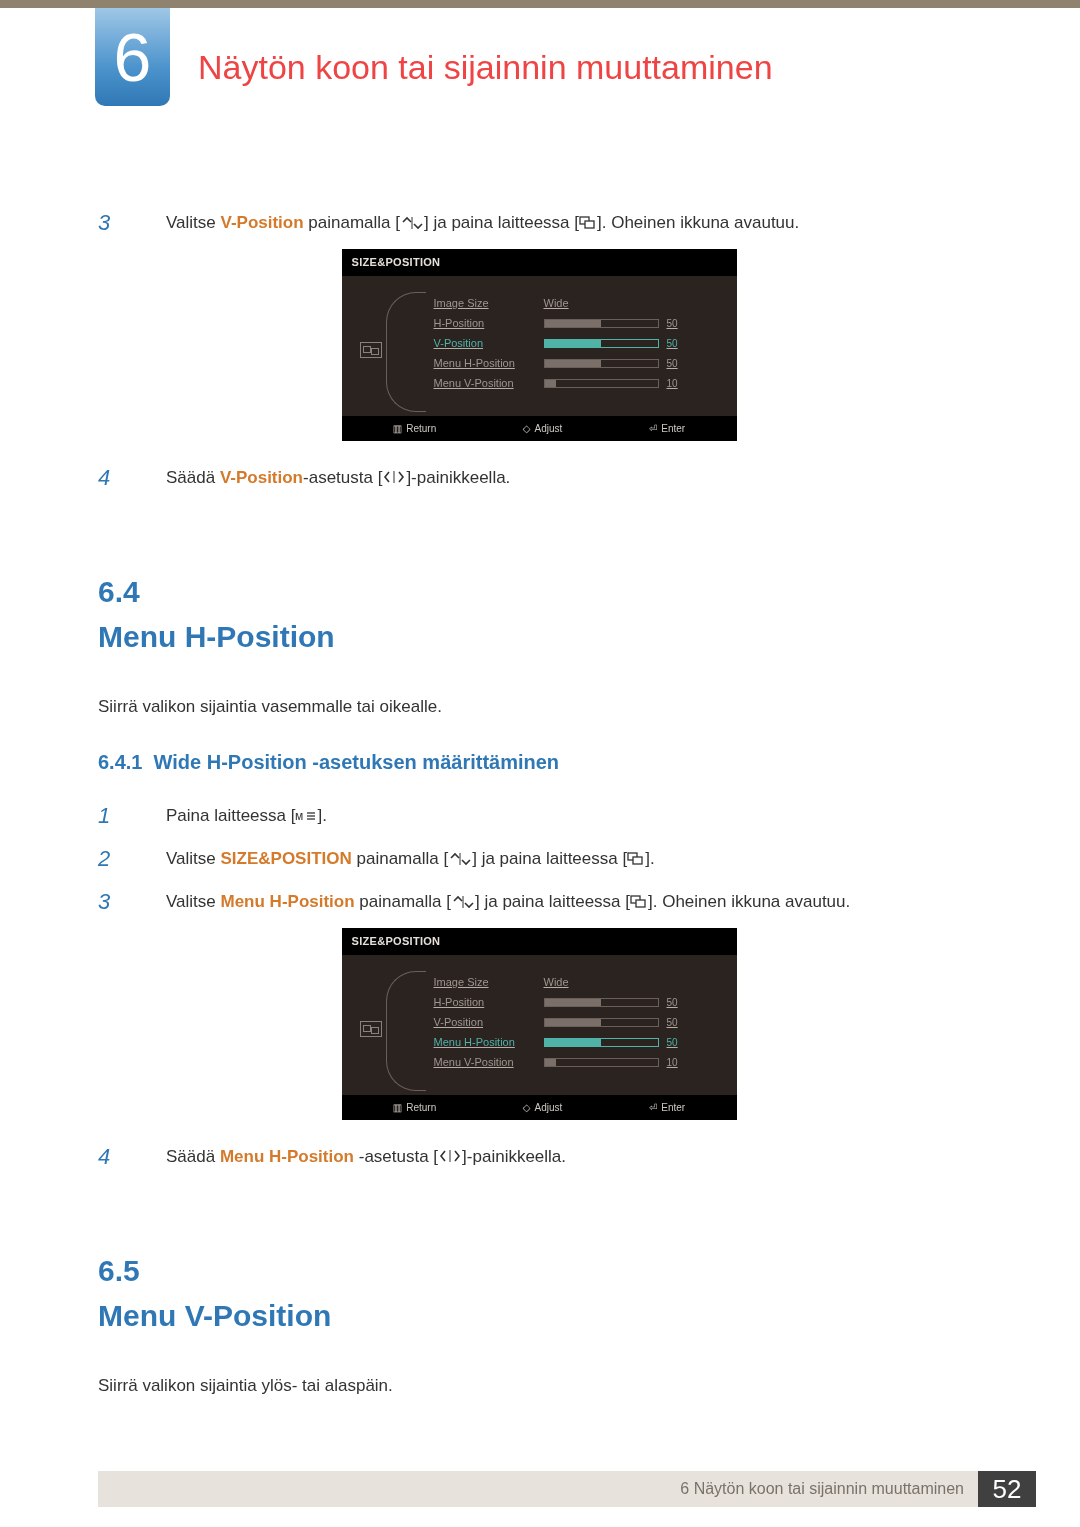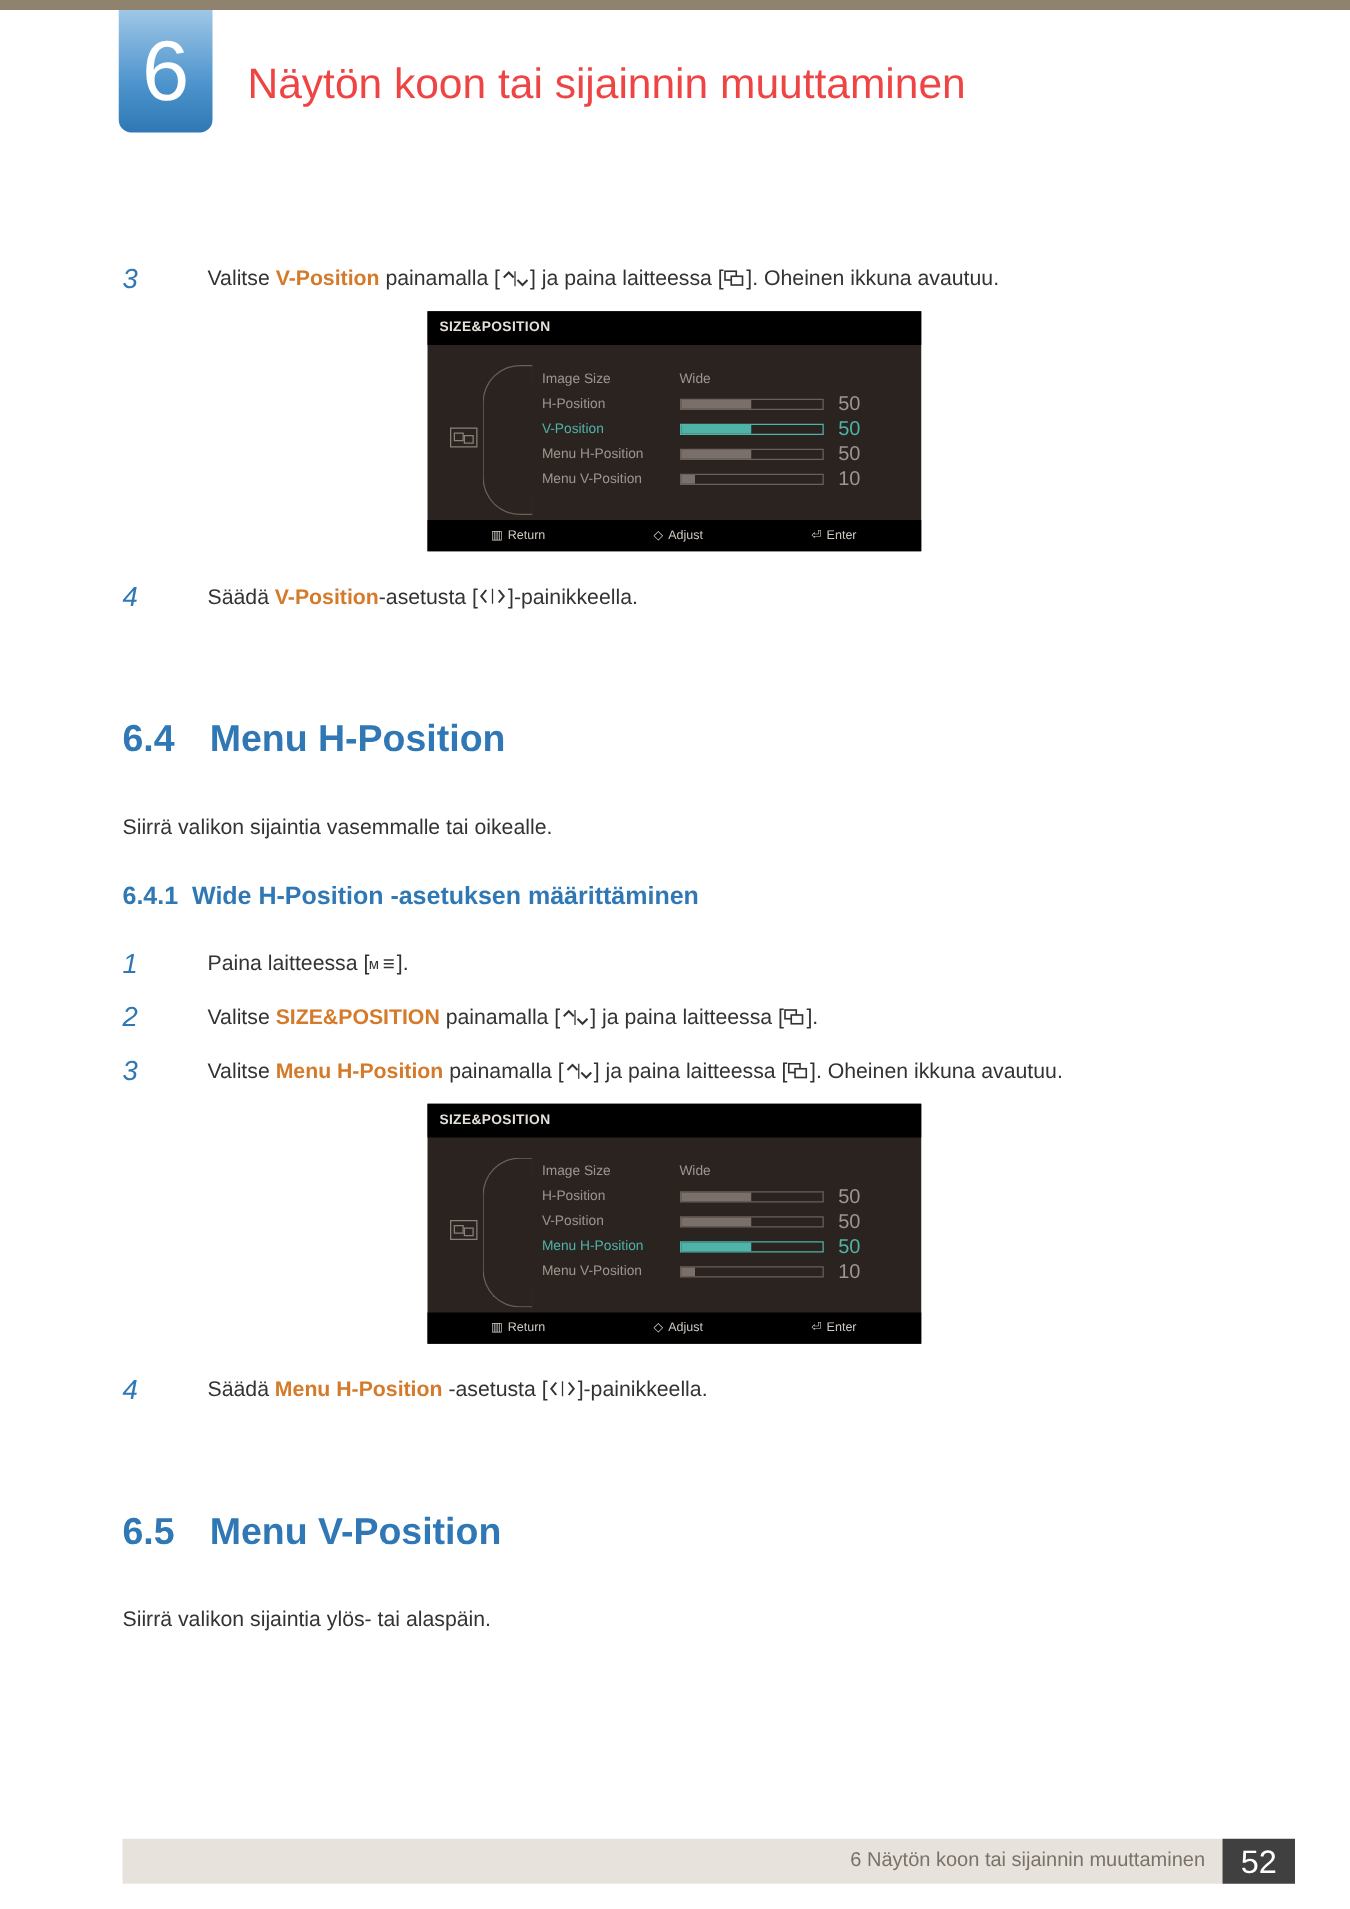--- a/index.html
+++ b/index.html
@@ -57,21 +57,21 @@
   .step-text { padding-top: 4px; margin-left: 36px; }
   .kw-orange { color: #d47a2a; font-weight: bold; }
   .icon-inline {
     display: inline-block;
     vertical-align: middle;
     position: relative;
     top: -1px;
   }
   .icon-updown svg, .icon-enter svg, .icon-leftright svg, .icon-menu svg { display: block; }
 
-  .sec-heading { display: flex; align-items: flex-start; margin-top: 75px; margin-bottom: 35px; }
+  .sec-heading { display: flex; align-items: flex-start; margin-top: 75px; margin-bottom: 35px; flex-direction: column; }
   .sec-num { color: #2f78b5; font-size: 30px; font-weight: bold; margin-right: 28px; }
   .sec-title { color: #2f78b5; font-size: 30px; font-weight: bold; }
 
   .body-para { margin-bottom: 28px; }
 
   .subsec-heading { color: #2f78b5; font-size: 20px; font-weight: bold; margin-bottom: 22px; }
 
   
   .osd-wrap { display: flex; justify-content: center; margin: 10px 0 20px 0; }
   .osd {
@@ -86,20 +86,21 @@
     color: #e6e0da;
     padding: 5px 10px;
     font-size: 11px;
     font-weight: bold;
     letter-spacing: 0.3px;
   }
   .osd-body {
     display: flex;
     padding: 18px 14px 14px 10px;
     min-height: 140px;
+    text-decoration: underline;
   }
   .osd-left {
     width: 52px;
     position: relative;
   }
   .osd-iconbox {
     width: 22px; height: 16px;
     border: 1px solid #8a817a;
     position: absolute;
     top: 48px; left: 8px;
@@ -122,21 +123,21 @@
   .osd-label.sel { color: #4fb3a8; }
   .osd-val { color: #9e958e; width: 40px; }
   .osd-slider {
     width: 115px; height: 9px; border: 1px solid #6a6059; position: relative; margin-right: 8px;
   }
   .osd-slider-fill {
     position: absolute; left:0; top:0; bottom:0; background: #7a7069;
   }
   .osd-slider.sel .osd-slider-fill { background: #4fb3a8; }
   .osd-slider.sel { border-color: #4fb3a8; }
-  .osd-valnum { color:#9e958e; font-size:16px; width:26px; text-align:center;}
+  .osd-valnum { color:#9e958e; font-size:10px; width:26px; text-align:left;}
   .osd-valnum.sel { color:#4fb3a8; }
 
   .osd-footer {
     background: #000;
     display: flex;
     justify-content: space-around;
     align-items: center;
     padding: 5px 8px;
     font-size: 10px;
     color: #cfc8c1;

